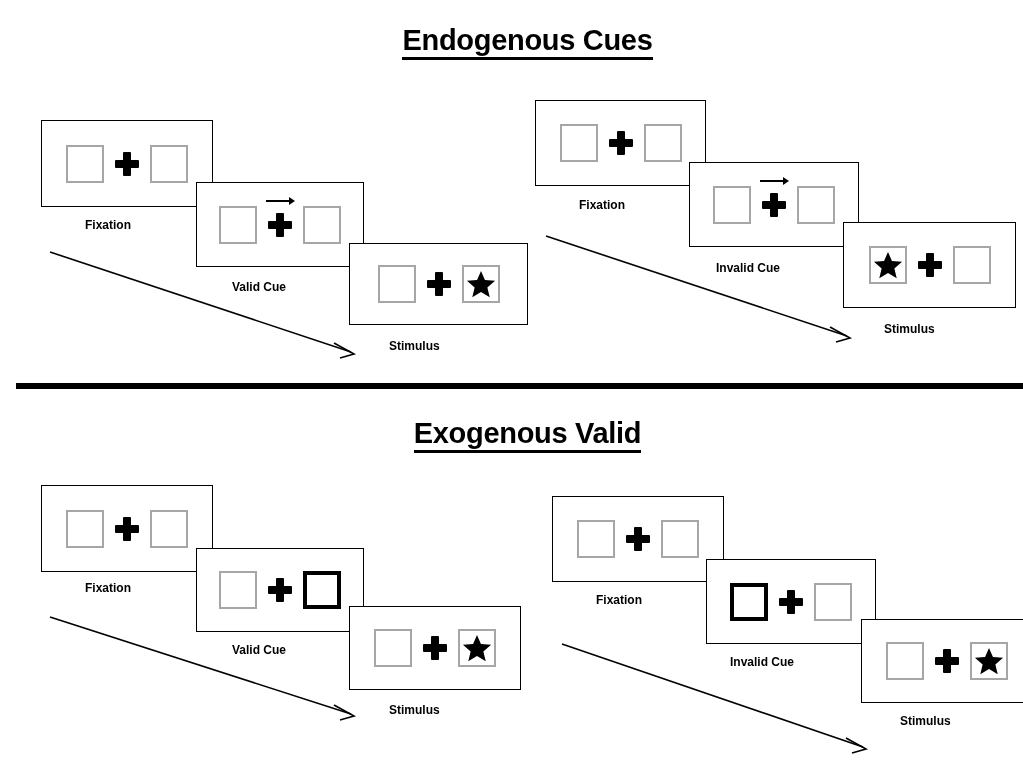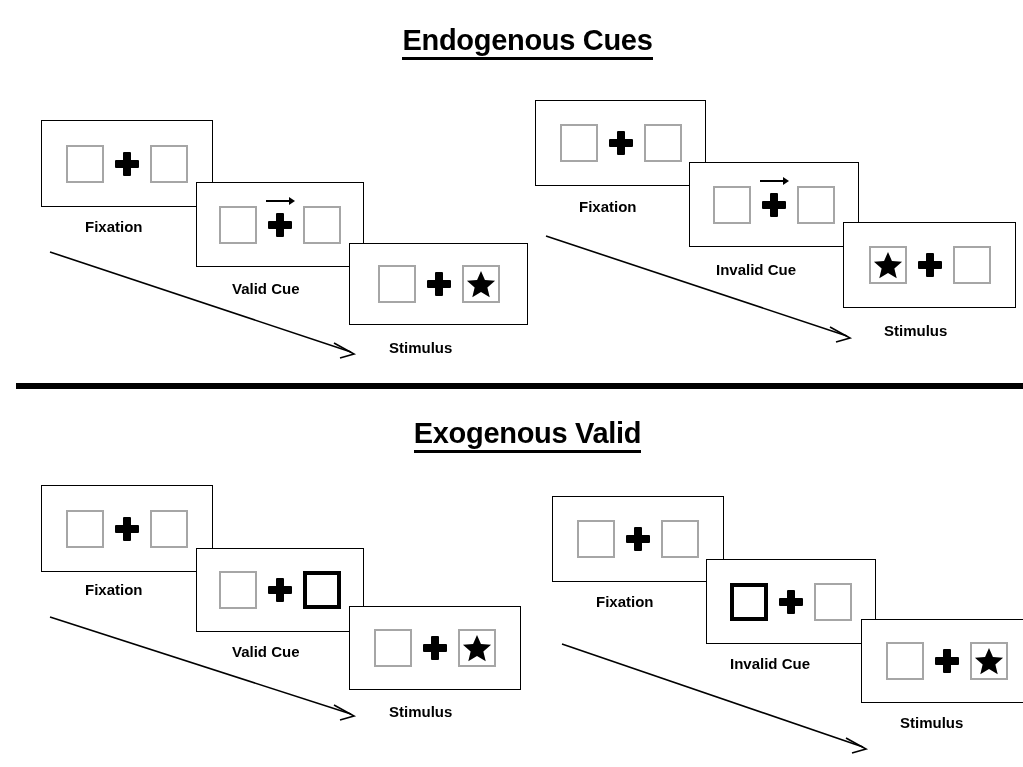--- a/index.html
+++ b/index.html
@@ -121,21 +121,21 @@
   .star {
     width: 30px;
     height: 30px;
     display: block;
   }
 
   
   .caption {
     position: absolute;
     font-weight: bold;
-    font-size: 15px;
+    font-size: 12px;
     color: #000000;
     white-space: nowrap;
     text-align: right;
   }
 
   
   .time-arrow {
     position: absolute;
     pointer-events: none;
   }

